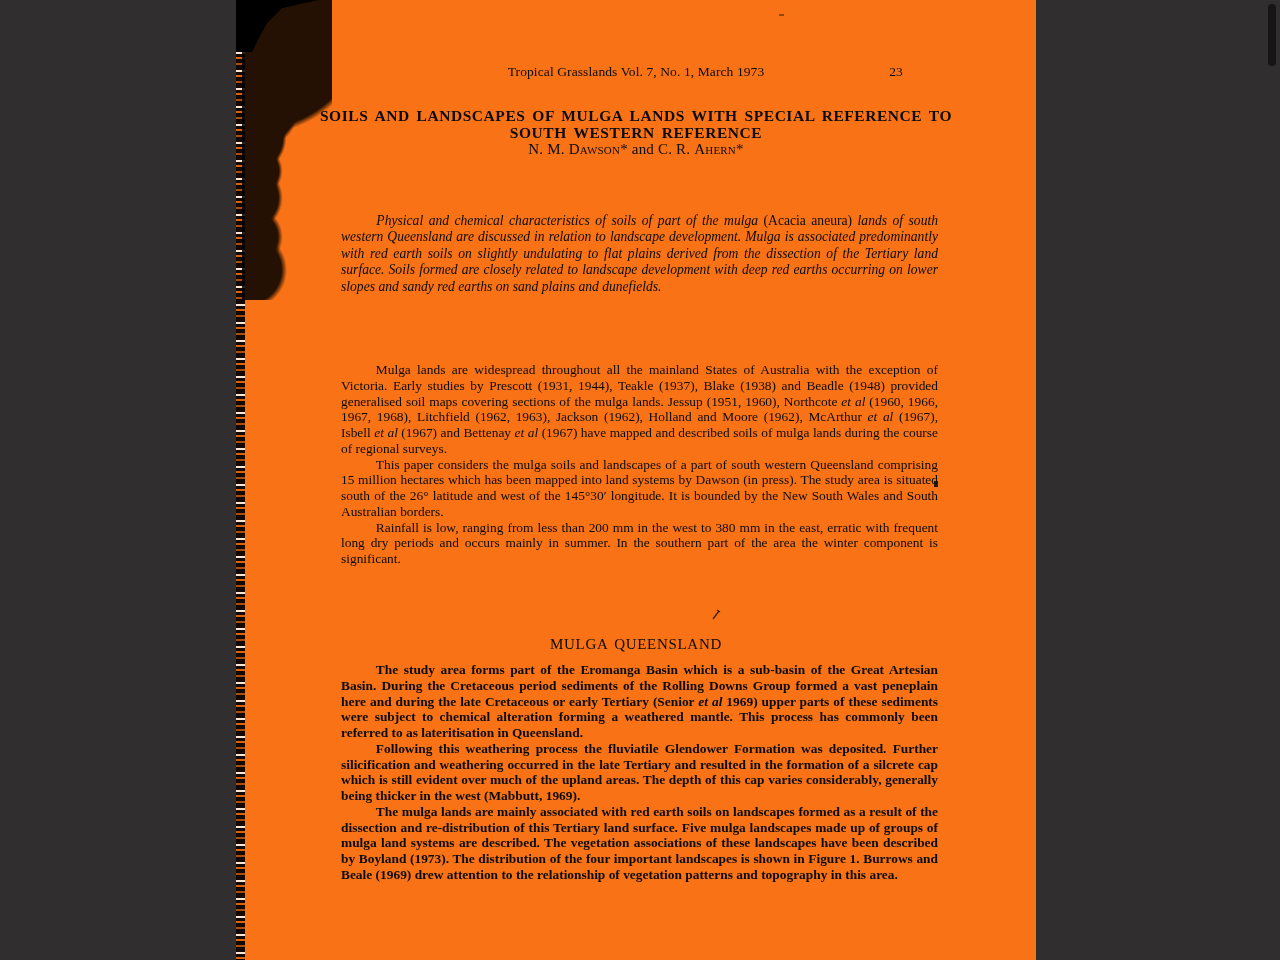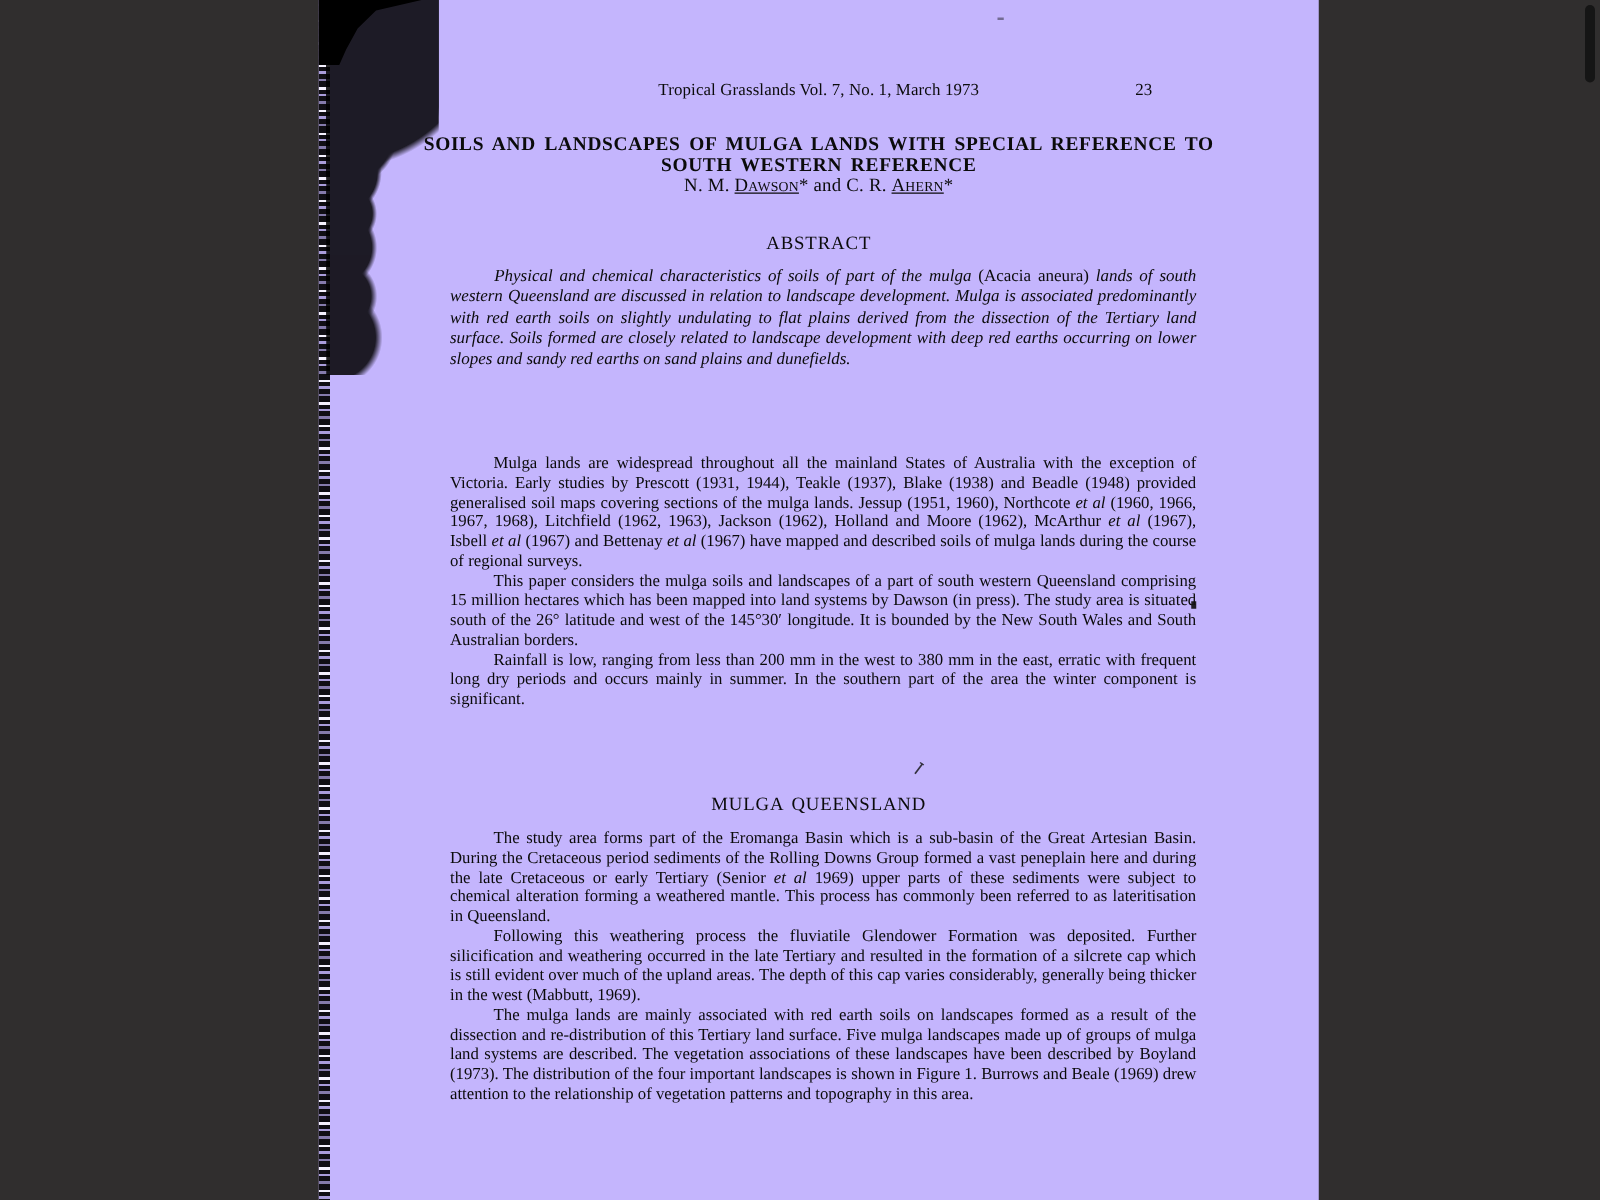--- a/index.html
+++ b/index.html
@@ -38,24 +38,24 @@
     width: 8px;
     height: 62px;
     border-radius: 4px;
     background: #151515;
   }
 
   
   #page {
     position: absolute;
     top: 0;
-    left: 255px;
-    width: 800px;
-    height: 960px;
-    background: #c4b5fd;
+    left: 236px;
+    width: 800px;
+    height: 960px;
+    background: #f97316;
     overflow: hidden;
   }
 
   
   #scan-edge-left {
     position: absolute;
     top: 0;
     left: 0;
     width: 9px;
     height: 960px;
@@ -143,21 +143,21 @@
 
   .byline {
     position: absolute;
     top: 141px;
     left: 0;
     width: 800px;
     text-align: center;
     font-size: 15px;
     letter-spacing: .2px;
   }
-  .sc { font-variant: small-caps; text-decoration: underline; }
+  .sc { font-variant: small-caps; }
 
   .section-head {
     position: absolute;
     left: 0;
     width: 800px;
     text-align: center;
     font-size: 15px;
     letter-spacing: .7px;
     word-spacing: 2px;
   }
@@ -181,21 +181,21 @@
   }
   #abstract-body {
     top: 213px;
     font-style: italic;
     font-size: 13.6px;
     line-height: 16.4px;
   }
   #abstract-body .roman { font-style: normal; }
 
   #intro-body      { top: 362px; }
-  #landscapes-body { top: 662px; }
+  #landscapes-body { top: 662px; font-weight: bold; }
 
   .col p + p { margin-top: 0; }
 
   
   .speck {
     position: absolute;
     background: #111;
     pointer-events: none;
   }
   #speck-top {
@@ -231,21 +231,20 @@
 
       <div class="running-head">Tropical Grasslands Vol. 7, No. 1, March 1973</div>
       <div class="folio">23</div>
 
       <h1 class="title">SOILS AND LANDSCAPES OF MULGA LANDS WITH SPECIAL REFERENCE TO SOUTH WESTERN REFERENCE</h1>
 
       <div class="byline">
         <span>N. M. </span><span class="sc">Dawson</span><span>*</span><span> and </span><span>C. R. </span><span class="sc">Ahern</span><span>*</span>
       </div>
 
-      <div class="section-head" id="abstract-head">ABSTRACT</div>
 
       <div class="col" id="abstract-body">
         <p><span>Physical and chemical characteristics of soils of part of the mulga </span><span class="roman">(Acacia aneura)</span><span> lands of south western Queensland are discussed in relation to landscape development. Mulga is associated predominantly with red earth soils on slightly undulating to flat plains derived from the dissection of the Tertiary land surface. Soils formed are closely related to landscape development with deep red earths occurring on lower slopes and sandy red earths on sand plains and dunefields.</span></p>
       </div>
 
 
       <div class="col" id="intro-body">
         <p>Mulga lands are widespread throughout all the mainland States of Australia with the exception of Victoria. Early studies by Prescott (1931, 1944), Teakle (1937), Blake (1938) and Beadle (1948) provided generalised soil maps covering sections of the mulga lands. Jessup (1951, 1960), Northcote <i>et al</i> (1960, 1966, 1967, 1968), Litchfield (1962, 1963), Jackson (1962), Holland and Moore (1962), McArthur <i>et al</i> (1967), Isbell <i>et al</i> (1967) and Bettenay <i>et al</i> (1967) have mapped and described soils of mulga lands during the course of regional surveys.</p>
         <p>This paper considers the mulga soils and landscapes of a part of south western Queensland comprising 15 million hectares which has been mapped into land systems by Dawson (in press). The study area is situated south of the 26° latitude and west of the 145°30′ longitude. It is bounded by the New South Wales and South Australian borders.</p>
         <p>Rainfall is low, ranging from less than 200 mm in the west to 380 mm in the east, erratic with frequent long dry periods and occurs mainly in summer. In the southern part of the area the winter component is significant.</p>

